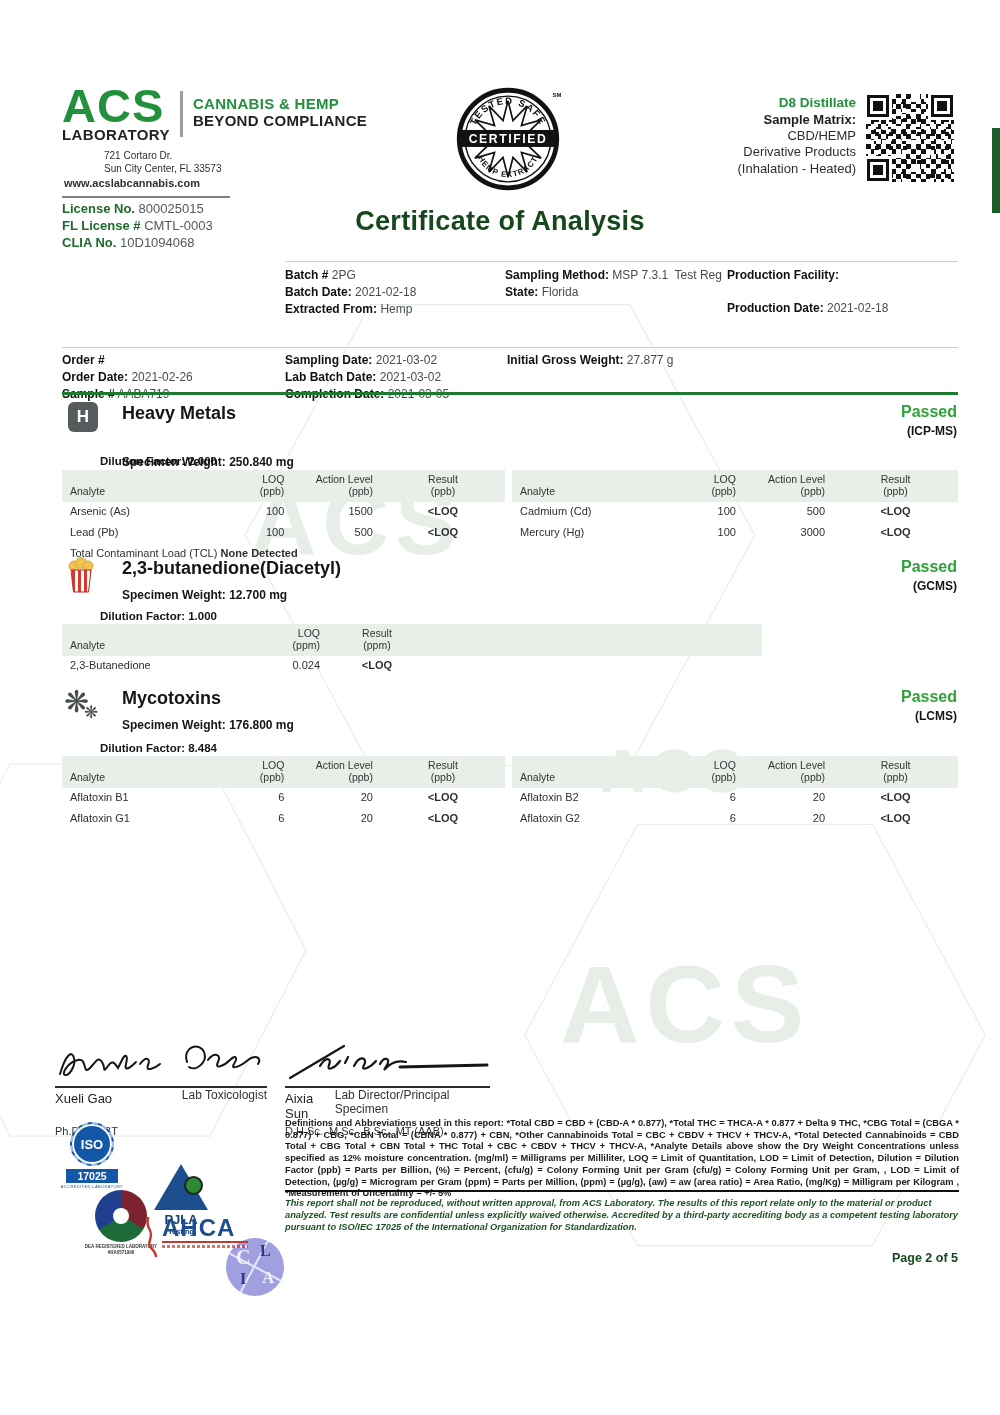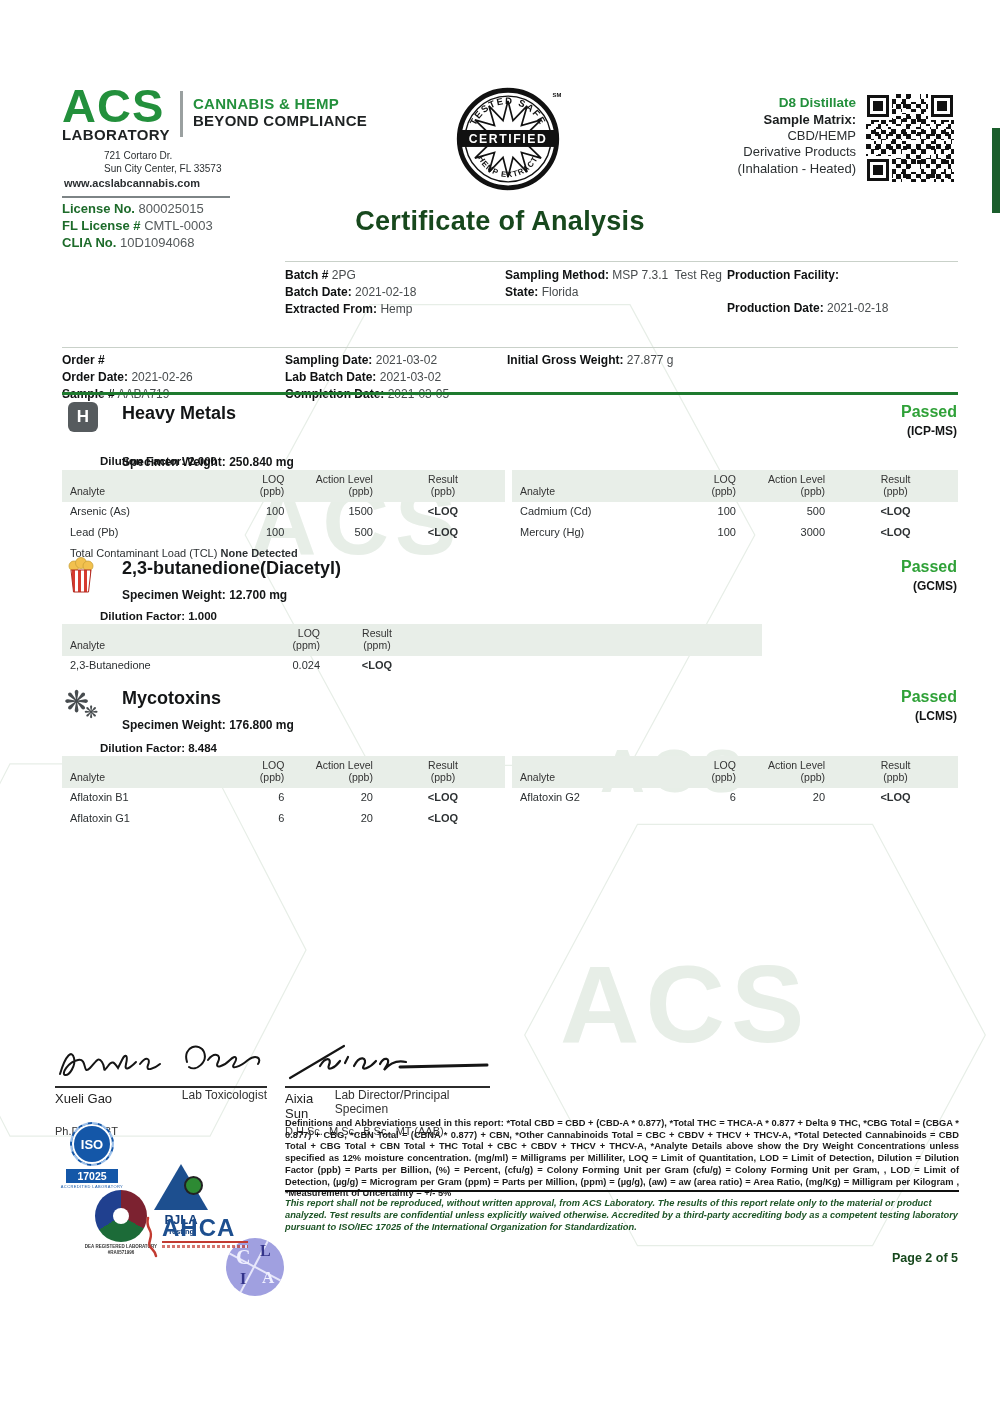--- a/index.html
+++ b/index.html
@@ -496,20 +496,26 @@
             <div>(ppb)</div>
           </th>
       <th class="ac">
             <div>Result</div>
             <div>(ppb)</div>
           </th>
     </tr>
       </thead>
     <tbody>
       <tr>
+        <td class="al">Aflatoxin B2</td>
+        <td class="ar">6</td>
+        <td class="ar">20</td>
+        <td class="ac green">&lt;LOQ</td>
+      </tr>
+      <tr>
         <td class="al">Aflatoxin G2</td>
         <td class="ar">6</td>
         <td class="ar">20</td>
         <td class="ac green">&lt;LOQ</td>
       </tr>
     </tbody>
   </table>
 
   <svg class="abs" style="left:52px;top:1034px;" width="220" height="50" viewBox="0 0 220 50">
     <path d="M8,40 C14,20 20,16 22,24 C24,32 17,42 13,41 C9,40 16,28 26,26 C36,24 30,42 38,34 C44,28 46,22 50,28 C54,34 50,40 56,32 C60,26 62,28 66,34 L70,26 C74,18 76,22 74,30 C72,38 78,34 84,28 M88,30 C94,22 99,24 96,31 C93,38 102,35 108,30" stroke="#151515" stroke-width="2" fill="none" stroke-linecap="round"></path>

